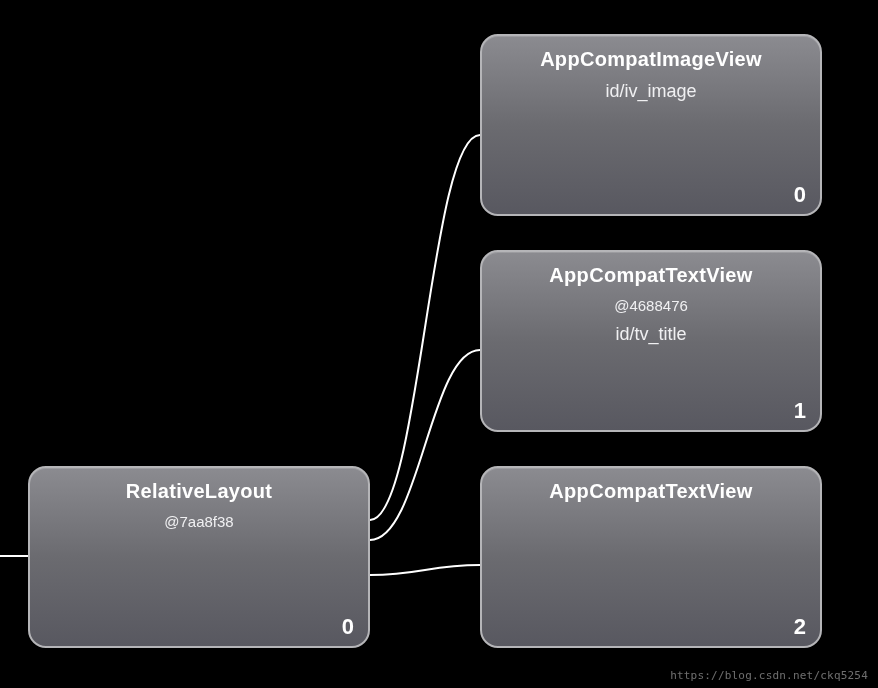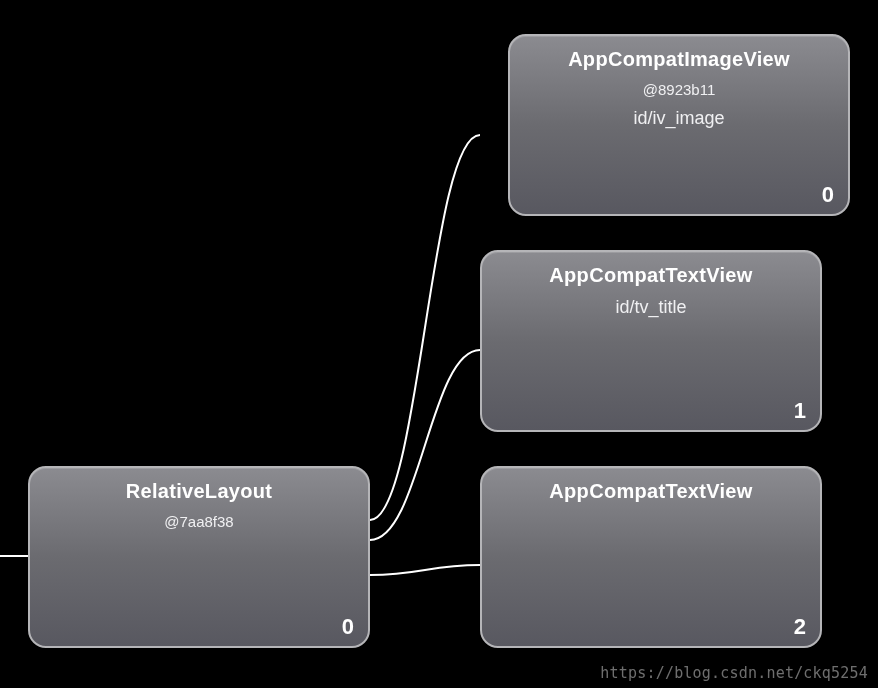--- a/index.html
+++ b/index.html
@@ -39,21 +39,21 @@
     bottom: 6px;
     font-size: 22px;
     font-weight: 600;
     color: #fff;
   }
   .watermark {
     position: absolute;
     right: 10px;
     bottom: 6px;
     color: rgba(200,200,200,0.55);
-    font-size: 15px;
+    font-size: 11px;
     font-family: Menlo, Consolas, monospace;
     letter-spacing: 0.2px;
   }
   .stub {
     position: absolute;
     left: 0;
     top: 555px;
     width: 28px;
     height: 2px;
     background: #fff;
@@ -73,29 +73,29 @@
       <path d="M 370 575 C 420 575, 430 565, 480 565"></path>
     </g>
   </svg>
 
   <div class="node" style="left:28px; top:466px; width:342px; height:182px;">
     <div class="title">RelativeLayout</div>
     <div class="hash">@7aa8f38</div>
     <div class="index">0</div>
   </div>
 
-  <div class="node" style="left:480px; top:34px; width:342px; height:182px;margin-left:28px;">
+  <div class="node" style="left:480px; top:34px; width:342px; height:182px;">
     <div class="title">AppCompatImageView</div>
-    <div class="hash">@8923b11</div>
     <div class="idline">id/iv_image</div>
     <div class="index">0</div>
   </div>
 
   <div class="node" style="left:480px; top:250px; width:342px; height:182px;">
     <div class="title">AppCompatTextView</div>
+    <div class="hash">@4688476</div>
     <div class="idline">id/tv_title</div>
     <div class="index">1</div>
   </div>
 
   <div class="node" style="left:480px; top:466px; width:342px; height:182px;">
     <div class="title">AppCompatTextView</div>
     <div class="index">2</div>
   </div>
 
   <div class="watermark">https://blog.csdn.net/ckq5254</div>

